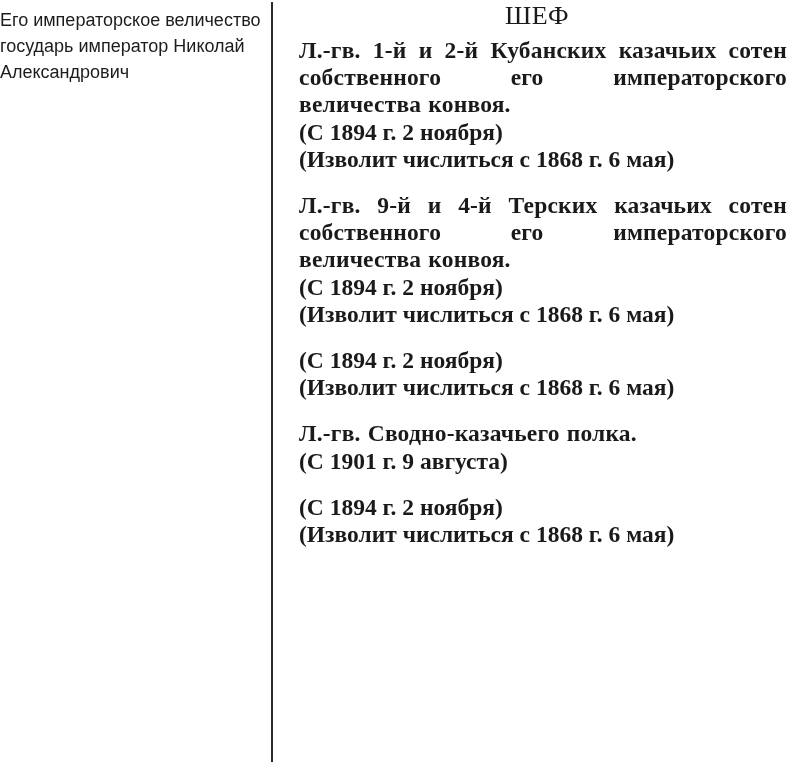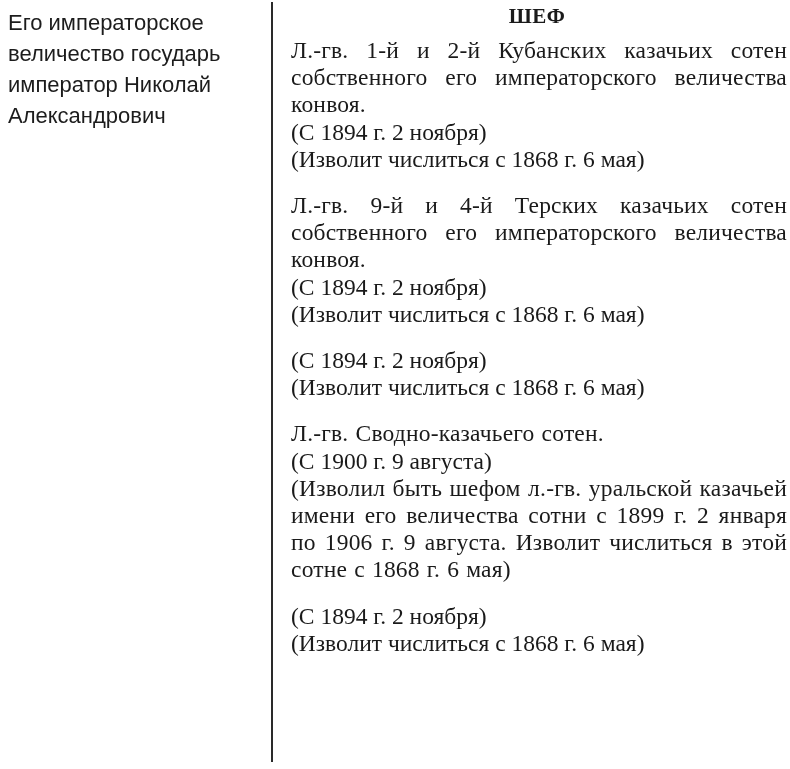--- a/index.html
+++ b/index.html
@@ -10,54 +10,55 @@
   body {
     width: 790px;
     height: 769px;
     position: relative;
     overflow: hidden;
     font-family: "Liberation Serif", "DejaVu Serif", serif;
     color: #1a1a1a;
   }
   .left-col {
     position: absolute;
-    left: 8px;
+    left: 0;
     top: 7px;
     width: 262px;
     font-family: "Liberation Sans", "DejaVu Sans", sans-serif;
-    font-size: 22px;
-    line-height: 31px;
+    font-size: 18px;
+    line-height: 26px;
     color: #1c1c1c;
   }
   .divider {
     position: absolute;
     left: 271px;
     top: 2px;
     width: 2px;
     height: 760px;
     background: #2a2a2a;
   }
   .right-col {
     position: absolute;
     left: 287px;
     top: 3px;
     width: 500px;
     font-size: 23.5px;
     line-height: 27.2px;
   }
   .heading {
     text-align: center;
-    font-weight: bold;
-    font-size: 21px;
+    font-weight: normal;
+    font-size: 26px;
     line-height: 26px;
     margin: 0 0 8px 0;
     letter-spacing: 0.5px;
   }
   .entry {
-    margin: 0 0 19px 4px;
+    margin: 0 0 19px 12px;
+    font-weight: bold;
   }
   .entry .unit {
     text-align: justify;
     text-align-last: left;
     letter-spacing: 0.2px;
     word-spacing: 1px;
   }
   .entry .line {
     white-space: nowrap;
   }
@@ -85,22 +86,21 @@
     <div class="line">(С 1894 г. 2 ноября)</div>
     <div class="line">(Изволит числиться с 1868 г. 6 мая)</div>
   </div>
 
   <div class="entry">
     <div class="line">(С 1894 г. 2 ноября)</div>
     <div class="line">(Изволит числиться с 1868 г. 6 мая)</div>
   </div>
 
   <div class="entry">
-    <div class="unit">Л.-гв. Сводно-казачьего сотен.</div>
-    <div class="line">(С 1900 г. 9 августа)</div>
-    <div class="unit">(Изволил быть шефом л.-гв. уральской казачьей имени его величества сотни с 1899 г. 2 января по 1906 г. 9 августа. Изволит числиться в этой сотне с 1868 г. 6 мая)</div>
+    <div class="unit">Л.-гв. Сводно-казачьего полка.</div>
+    <div class="line">(С 1901 г. 9 августа)</div>
   </div>
 
   <div class="entry">
     <div class="line">(С 1894 г. 2 ноября)</div>
     <div class="line">(Изволит числиться с 1868 г. 6 мая)</div>
   </div>
 </div>
 
 </body></html>

